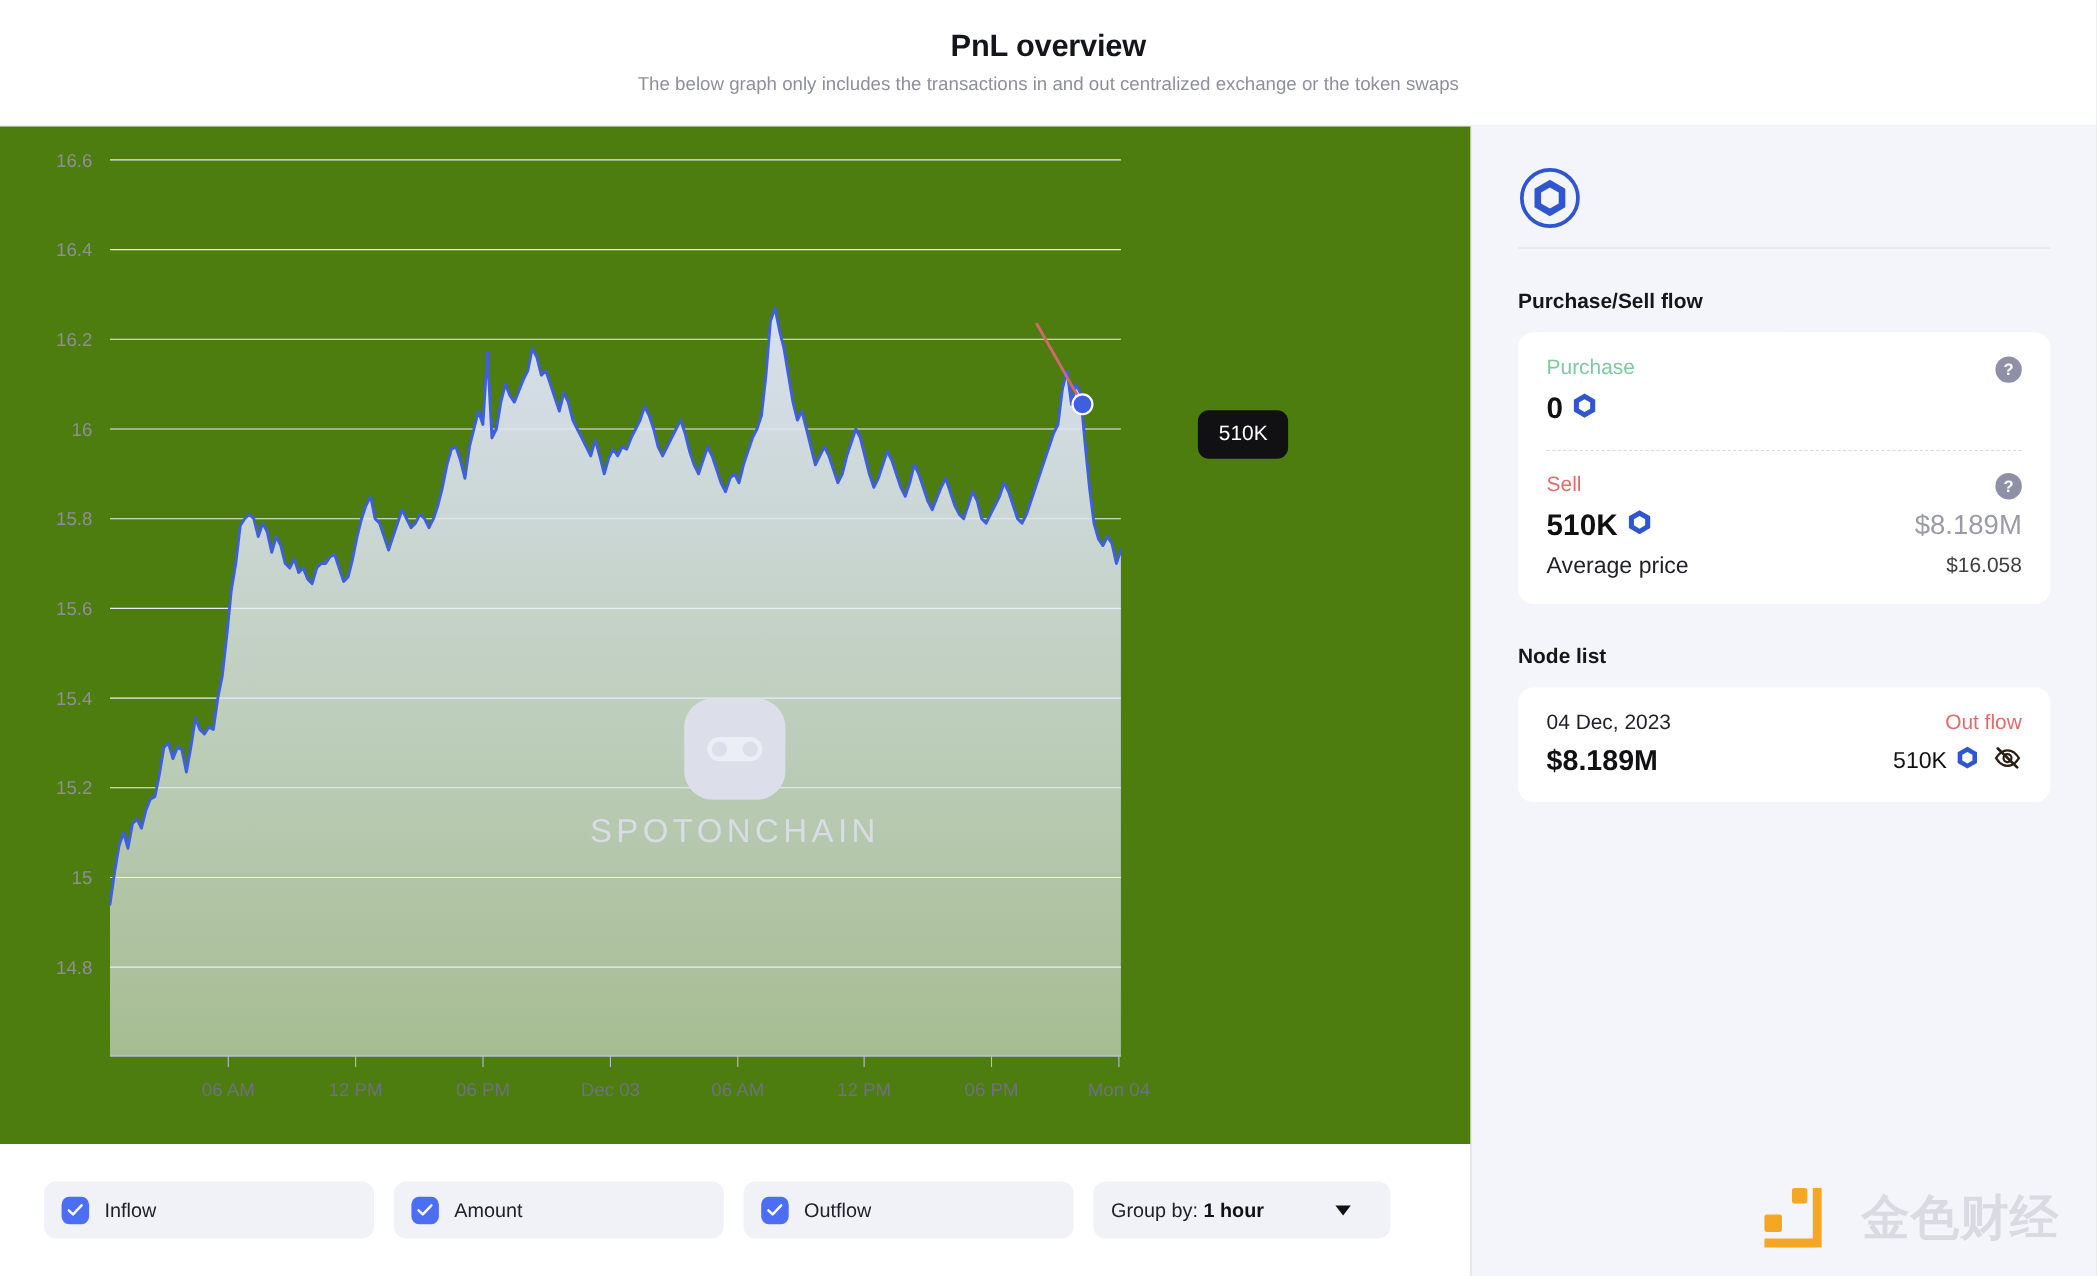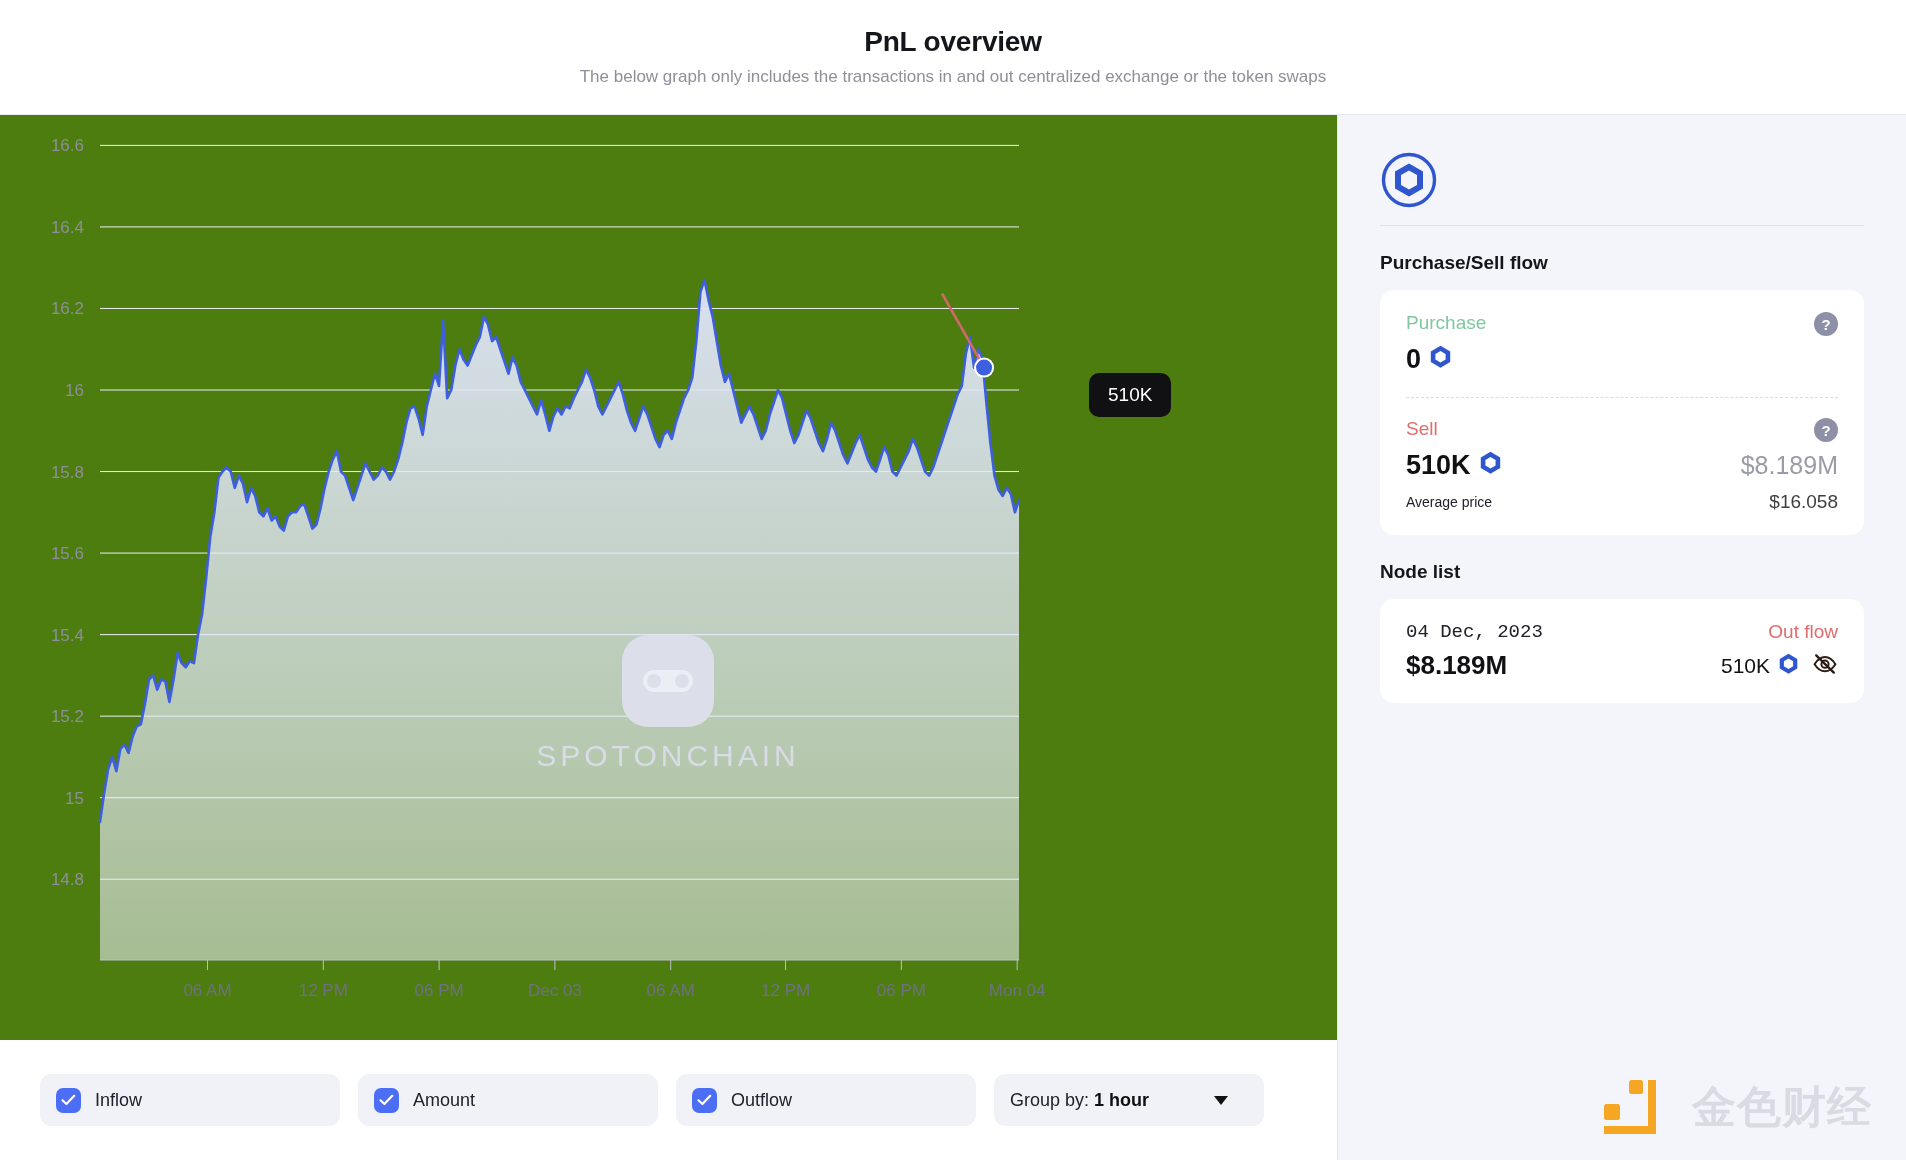--- a/index.html
+++ b/index.html
@@ -102,21 +102,21 @@
     flex: 1 1 auto;
     background: #f4f5fa;
     border-left: 1px solid #e6e7ee;
     padding: 24px 42px 0 42px;
     position: relative;
   }
   .token-logo-row { height: 86px; display: flex; align-items: center; }
   .divider { height: 1px; background: #e0e2ea; width: 100%; }
   .sec-title {
     font-size: 19px; font-weight: 700; color: #15161c;
-    margin-top: 26px; margin-bottom: 16px;
+    margin-top: 38px; margin-bottom: 16px;
   }
   .card {
     background: #ffffff; border-radius: 14px;
     padding: 22px 26px;
   }
   .flow-head { display: flex; align-items: flex-start; justify-content: space-between; }
   .flow-label { font-size: 19px; font-weight: 400; }
   .flow-label.purchase { color: #7ec99f; }
   .flow-label.sell { color: #e06c6c; }
   .help {
@@ -124,26 +124,26 @@
     background: #8e90a8; color: #ffffff;
     font-size: 15px; font-weight: 700;
     display: flex; align-items: center; justify-content: center;
     flex: 0 0 24px; line-height: 1;
   }
   .flow-vals { display: flex; align-items: center; justify-content: space-between; margin-top: 8px; }
   .amt { display: flex; align-items: center; gap: 9px; font-size: 27px; font-weight: 700; color: #111114; }
   .usd { font-size: 25px; color: #9a9ba6; font-weight: 400; }
   .dash { height: 1px; border-top: 1px dashed #d9dbe4; margin: 22px 0 20px 0; }
   .avg-row { display: flex; align-items: center; justify-content: space-between; margin-top: 10px; }
-  .avg-label { font-size: 14px; color: #20212a; }
+  .avg-label { font-size: 21px; color: #20212a; }
   .avg-val { font-size: 19px; color: #404040; }
 
   .node-card { margin-top: 0; }
   .node-top { display: flex; align-items: center; justify-content: space-between; }
-  .node-date { font-size: 19px; color: #20212a; font-family: Liberation Mono, monospace; }
+  .node-date { font-size: 19px; color: #20212a; }
   .node-flow { font-size: 19px; color: #e06c6c; }
   .node-bottom { display: flex; align-items: center; justify-content: space-between; margin-top: 7px; }
   .node-usd { font-size: 26px; font-weight: 700; color: #111114; }
   .node-right { display: flex; align-items: center; gap: 14px; }
   .node-amt { display: flex; align-items: center; gap: 9px; font-size: 21px; color: #111114; }
 
   
   .jinse {
     position: absolute; right: 34px; bottom: 22px;
     display: flex; align-items: center; gap: 32px;

